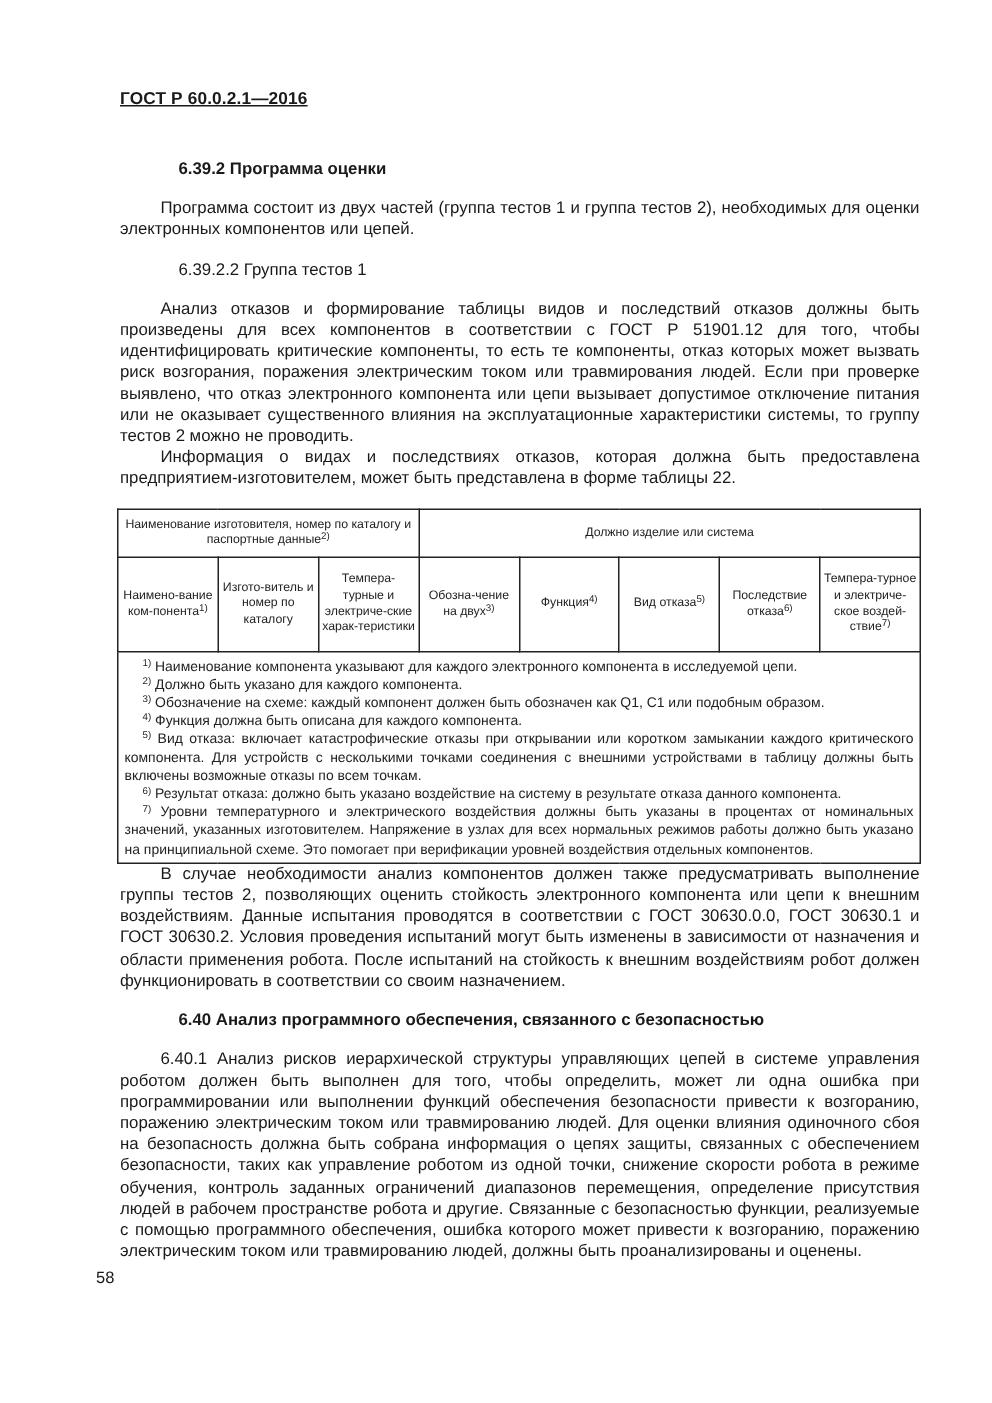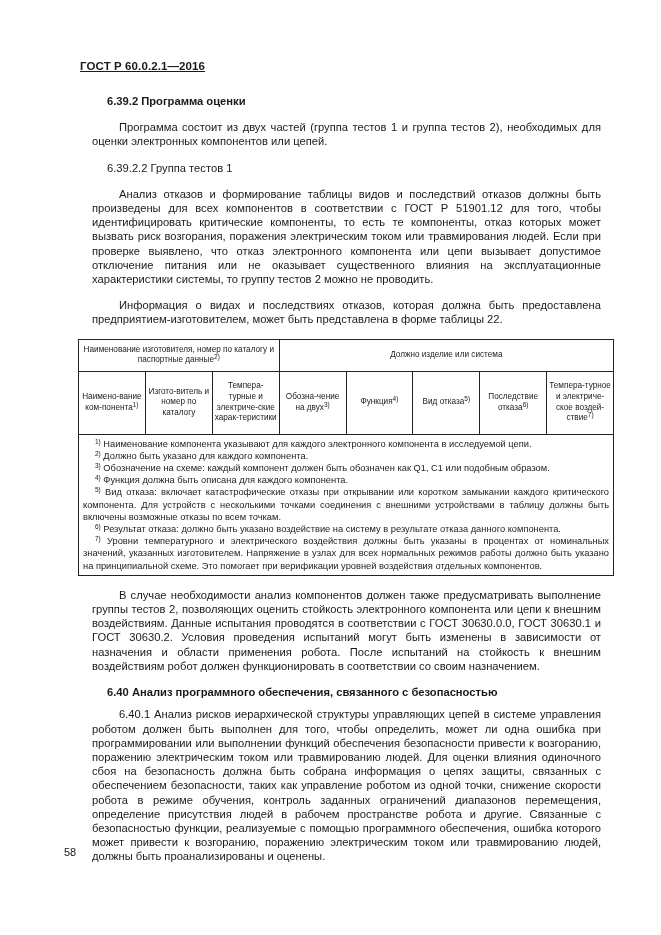--- a/index.html
+++ b/index.html
@@ -8,22 +8,22 @@
       font-family: "Liberation Sans", sans-serif; color: #1a1a1a;
     }
     .page-header {
       position: absolute; left: 80px; top: 60px;
       font-size: 11.5px; font-weight: bold; letter-spacing: 0.1px; text-decoration: underline;
     }
     .content {
       position: absolute; left: 80px; top: 94px; width: 533px;
       font-size: 11.2px; line-height: 14.2px;
     }
-    .p { text-align: justify; text-indent: 27px; margin: 12px; }
-    .h { margin: 0; padding-left: 27px; }
+    .p { text-align: justify; text-indent: 27px; margin: 0; }
+    .h { margin: 12px; padding-left: 27px; }
     .bold { font-weight: bold; }
     .gap6 { margin-top: 6px; }
     .table-caption {
       margin: 12px 0 0 0; font-size: 9.4px; line-height: 12px;
     }
     .table-caption .spaced { letter-spacing: 2.2px; }
     table.fmea {
       position: relative; left: -2px;
       width: 536px; border-collapse: collapse; margin-top: 12px;
       font-size: 8.2px; line-height: 10.6px; color: #222;

